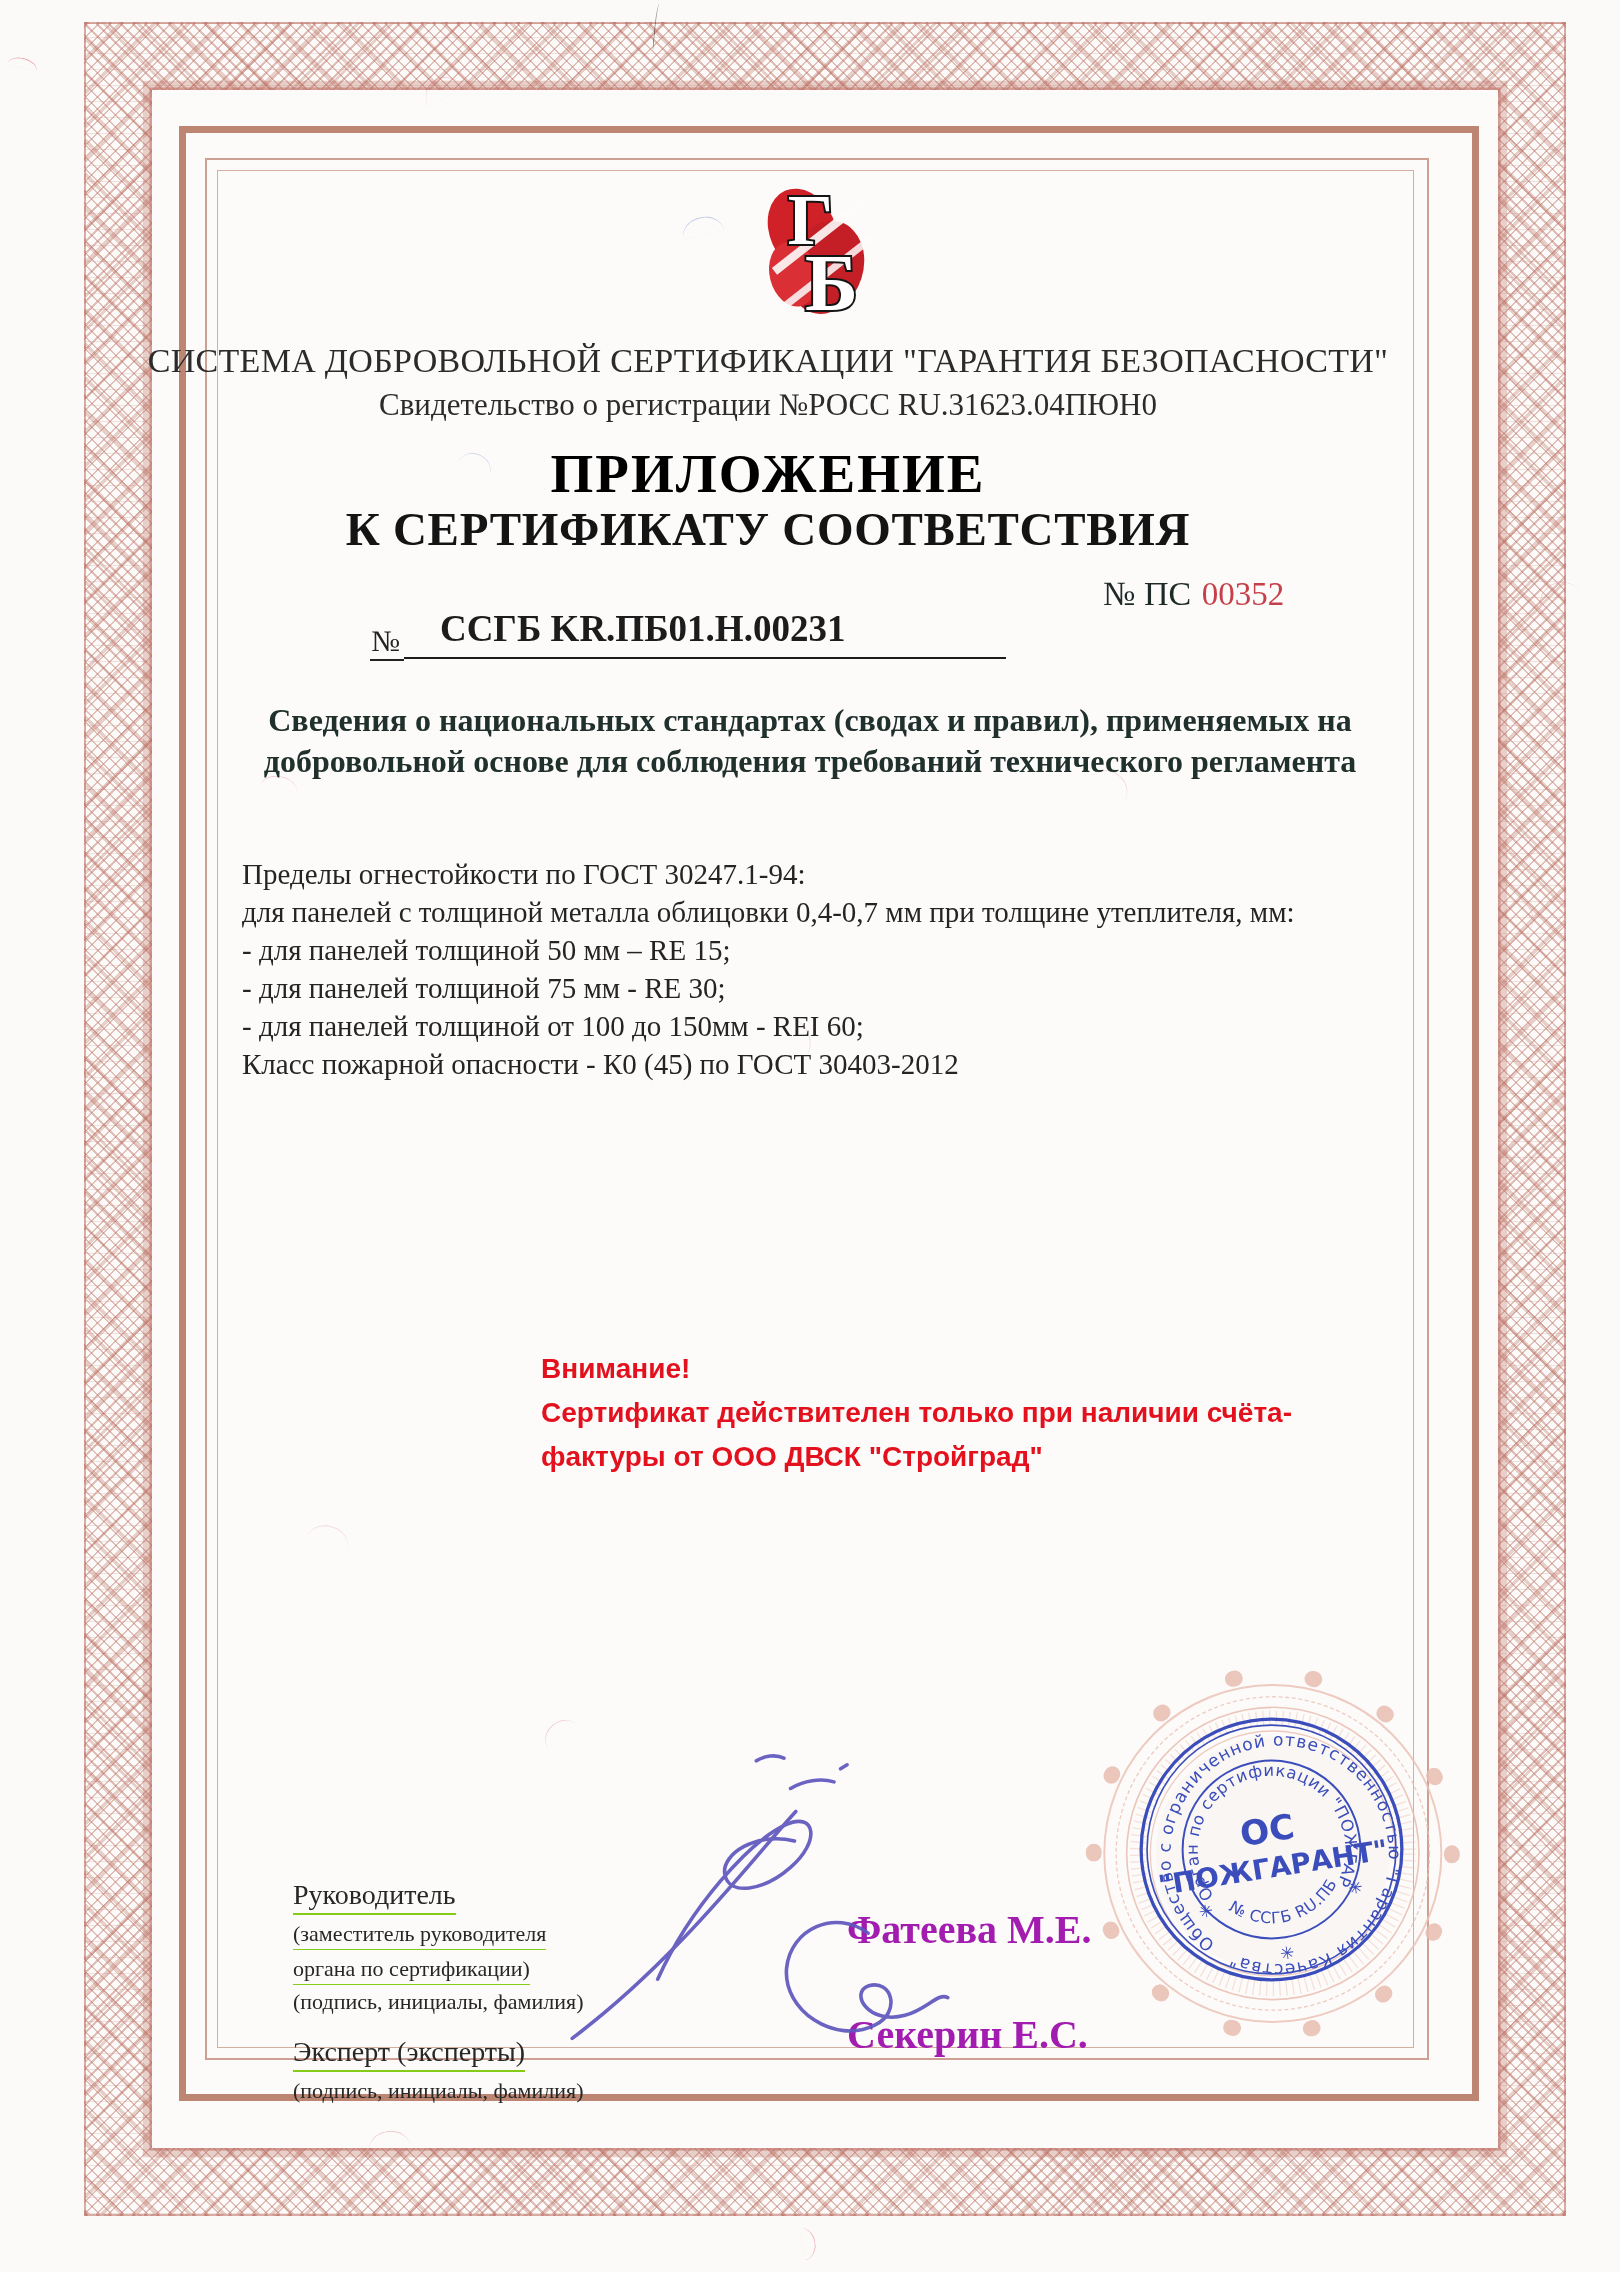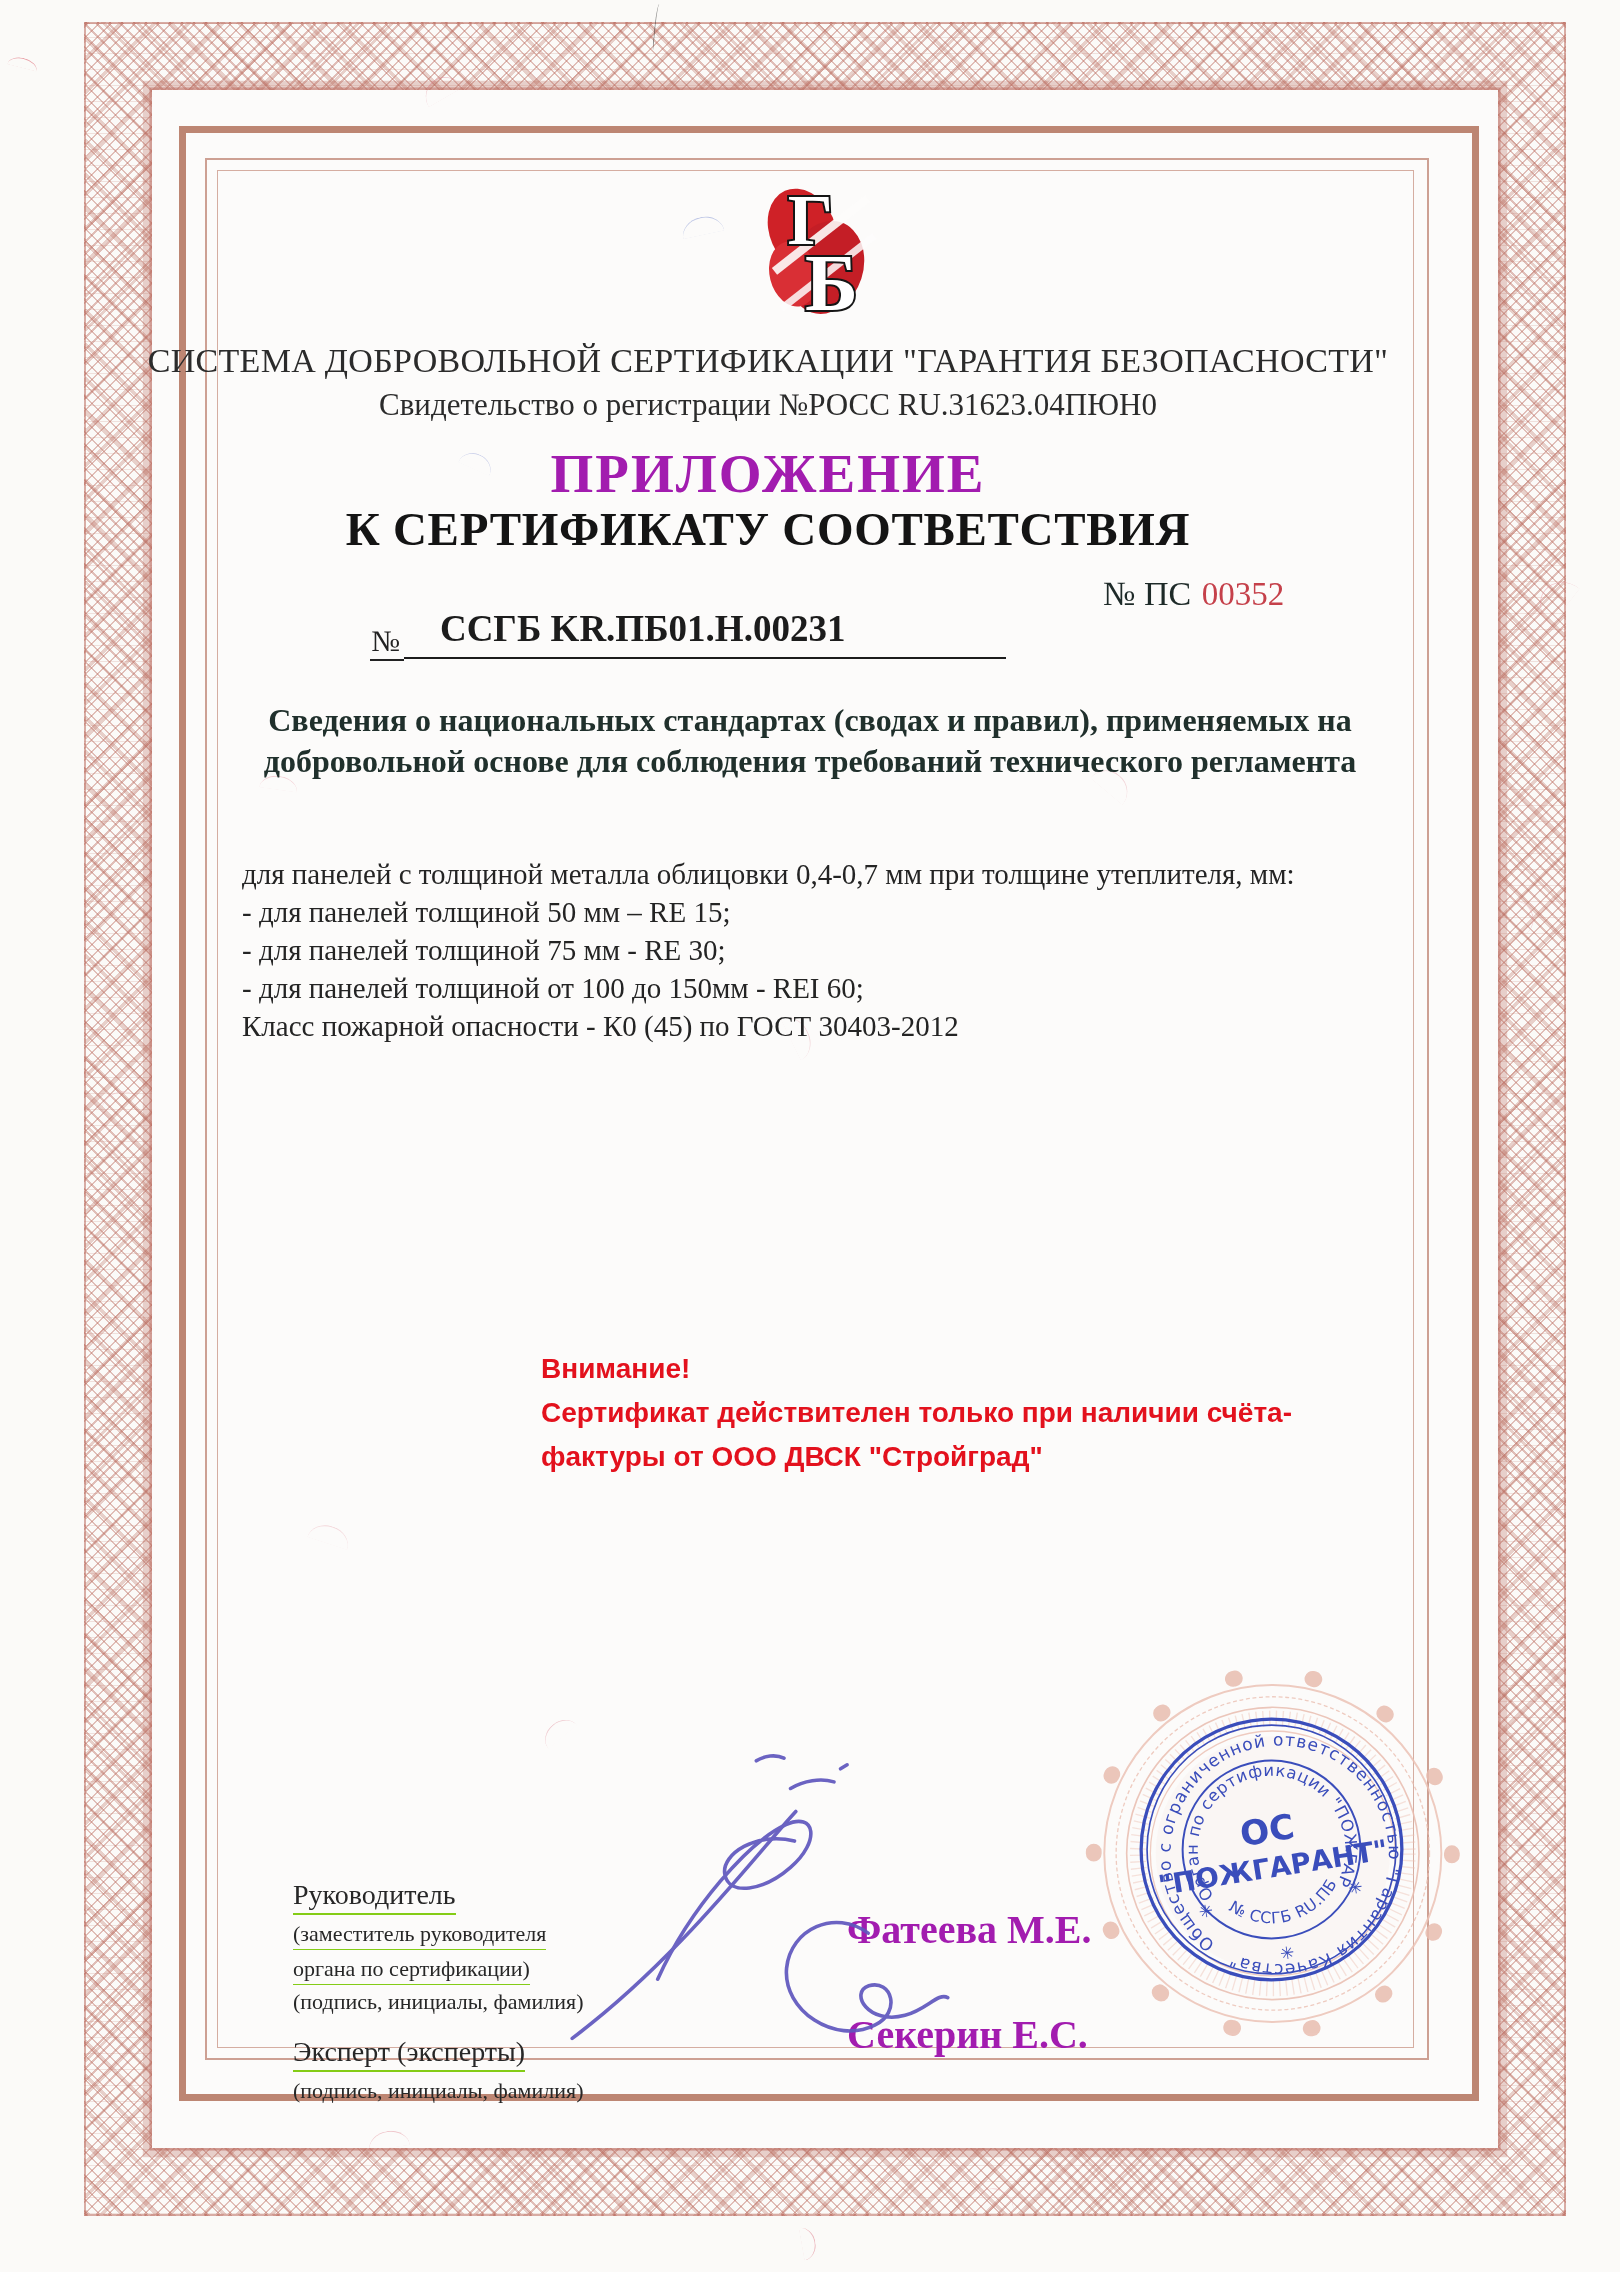--- a/index.html
+++ b/index.html
@@ -22,21 +22,21 @@
     border:7.2px solid #bd8673;}
   .frame-thin1{position:absolute;left:205px;top:158px;width:1220px;height:1898px;
     border:2.6px solid rgba(190,130,112,.75);}
   .frame-thin2{position:absolute;left:217px;top:170px;width:1195px;height:1876px;
     border:1.3px solid rgba(196,140,122,.7);}
 
   
   .center-line{position:absolute;left:0;width:1536px;text-align:center;white-space:nowrap;}
   .header-system{top:342px;font-size:34px;letter-spacing:0.3px;color:#2b2b2b;}
   .header-reg{top:387px;font-size:31px;color:#2b2b2b;}
-  .title-1{top:442px;font-size:55px;font-weight:bold;letter-spacing:2px;color:#a21caf;}
+  .title-1{top:442px;font-size:55px;font-weight:bold;letter-spacing:2px;color:#000000;}
   .title-2{top:502px;font-size:47px;font-weight:bold;letter-spacing:0.7px;color:#141414;}
 
   .numline{position:absolute;left:370px;top:567px;white-space:nowrap;}
   .num-sign{font-size:30px;border-bottom:2px solid #222;padding:0 4px 2.6px 1.3px;}
   .num-value{display:inline-block;width:566px;font-size:37px;font-weight:bold;color:#1c1c1c;
              border-bottom:2.6px solid #1c1c1c;padding:0 0 6.6px 36px;vertical-align:bottom;margin-top:40px;}
   .ps-block{position:absolute;left:1103px;top:575px;white-space:nowrap;font-size:34px;color:#1e2a28;}
   .ps-value{color:#c5404a;font-size:33px;margin-left:10.5px;}
 
   .subject{position:absolute;left:225px;top:700px;width:1170px;text-align:center;
@@ -113,20 +113,21 @@
   <div class="ps-block">
     <span>№ ПС</span><span class="ps-value">00352</span>
   </div>
 
   <div class="subject">
     <div>Сведения о национальных стандартах (сводах и правил), применяемых на</div>
     <div>добровольной основе для соблюдения требований технического регламента</div>
   </div>
 
   <div class="body-text">
+    <div>Пределы огнестойкости по ГОСТ 30247.1-94:</div>
     <div>для панелей с толщиной металла облицовки 0,4-0,7 мм при толщине утеплителя, мм:</div>
     <div>- для панелей толщиной 50 мм – RE 15;</div>
     <div>- для панелей толщиной 75 мм - RE 30;</div>
     <div>- для панелей толщиной от 100 до 150мм - REI 60;</div>
     <div>Класс пожарной опасности - К0 (45) по ГОСТ 30403-2012</div>
   </div>
 
   <div class="warning">
     <div>Внимание!</div>
     <div>Сертификат действителен только при наличии счёта-</div>

